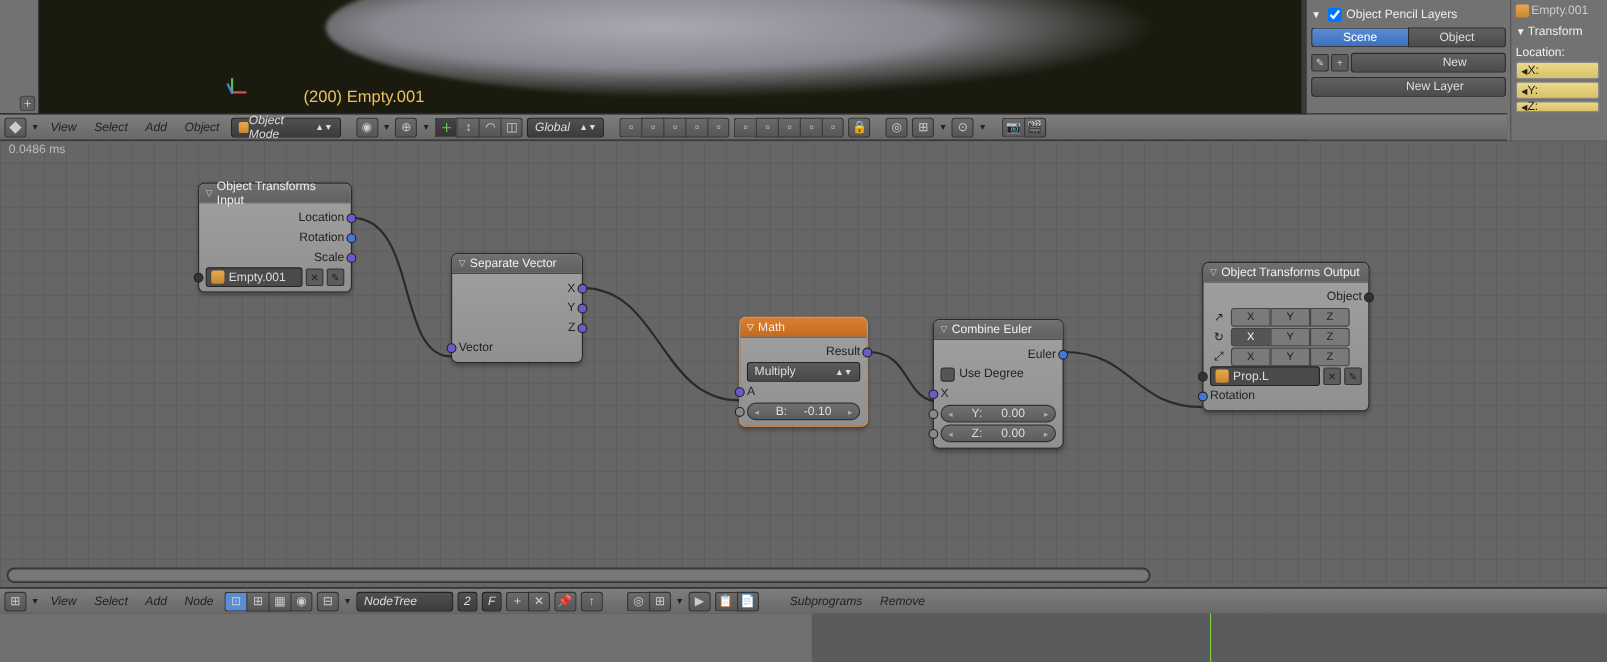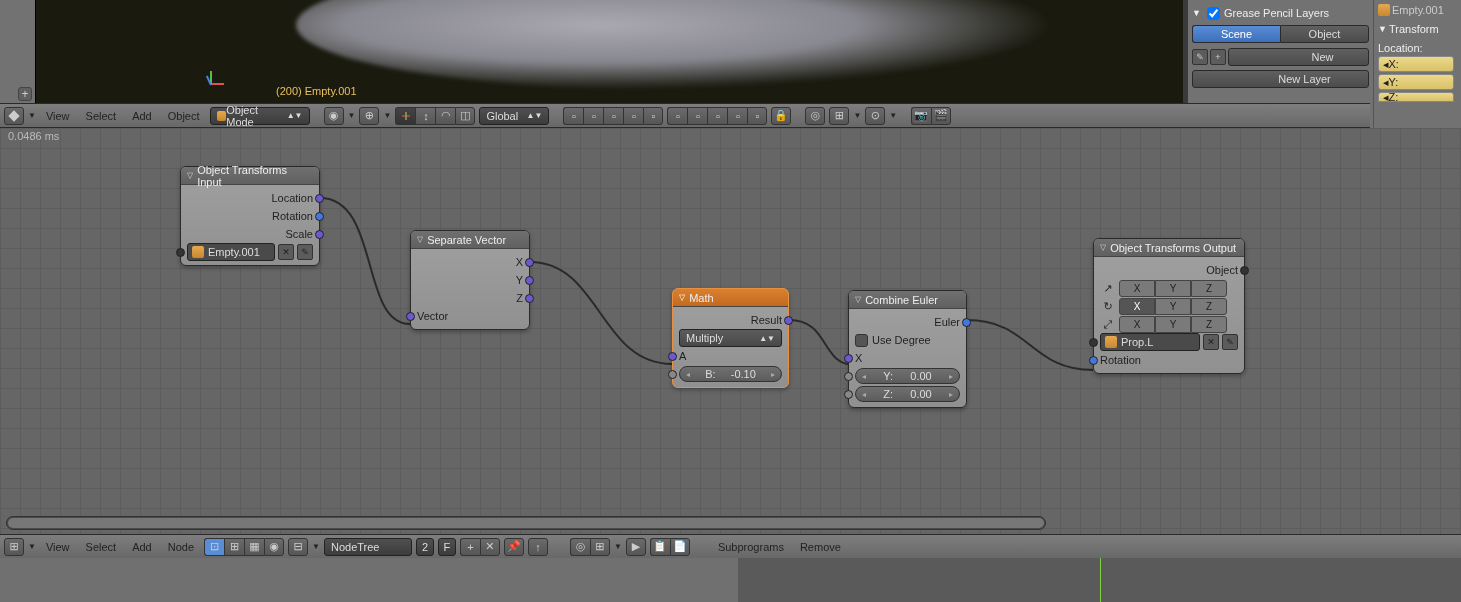--- a/index.html
+++ b/index.html
@@ -1,27 +1,27 @@
 <!DOCTYPE html>
 <html><head>
 <meta charset="utf-8">
 <style>
 * { margin: 0; padding: 0; box-sizing: border-box; font-family: sans-serif; font-size: 11px; }
 body { background: #3a3a3a; color: #ccc; width: 1461px; height: 602px; overflow: hidden; position: relative; }
 .viewport { position: absolute; top: 0; left: 36px; width: 1147px; height: 103px; background: #1a1a0f; overflow: hidden; }
 .viewport-plane { position: absolute; top: -40px; left: 260px; width: 760px; height: 130px; background: radial-gradient(ellipse at 40% 50%, #aaa8b0 0%, #888890 40%, transparent 70%); border-radius: 50%; filter: blur(2px); }
-.viewport-label { position: absolute; bottom: 6px; left: 240px; color: #e8c060; font-size: 11px; }
+.viewport-label { position: absolute; bottom: 6px; left: 240px; color: #e8c060; font-size: 15px; }
 .axis-widget { position: absolute; bottom: 18px; left: 174px; width: 28px; height: 28px; }
 .axis-x { position: absolute; width: 14px; height: 2px; background: #e05050; bottom: 0; left: 0; transform-origin: left; }
 .axis-y { position: absolute; width: 2px; height: 14px; background: #50c050; bottom: 0; left: 0; }
 .axis-z { position: absolute; width: 2px; height: 10px; background: #5080e0; bottom: 0; left: 0; transform: rotate(-25deg); transform-origin: bottom; }
 .sidebar-left { position: absolute; top: 0; left: 0; width: 36px; height: 103px; background: #727272; border-right: 1px solid #000; }
 .sidebar-plus { position: absolute; bottom: 2px; left: 18px; width: 14px; height: 14px; background: #606060; border: 1px solid #444; border-radius: 3px; display: flex; align-items: center; justify-content: center; color: #ccc; font-size: 12px; }
 .toolbar { position: absolute; top: 103px; left: 0; width: 1370px; height: 25px; background: linear-gradient(#7e7e7e, #686868); border-top: 1px solid #2a2a2a; border-bottom: 1px solid #2a2a2a; display: flex; align-items: center; padding: 0 4px; gap: 4px; }
-.tbtn { height: 18px; padding: 0 6px; border-radius: 3px; display: inline-flex; align-items: center; font-size: 11px; color: #eee; cursor: pointer; }
+.tbtn { height: 18px; padding: 0 6px; border-radius: 3px; display: inline-flex; align-items: center; font-size: 11px; color: #eee; cursor: pointer; font-style: italic; }
 .tbtn-menu { color: #222; }
 .tbtn-dark { background: linear-gradient(#505050, #3c3c3c); border: 1px solid #222; color: #ddd; }
 .icon-btn { width: 20px; height: 18px; background: linear-gradient(#6a6a6a, #565656); border: 1px solid #333; border-radius: 3px; display: inline-flex; align-items: center; justify-content: center; cursor: pointer; }
 .icon-group { display: flex; gap: 0; }
 .icon-group .icon-btn { border-radius: 0; border-right: none; }
 .icon-group .icon-btn:first-child { border-radius: 3px 0 0 3px; }
 .icon-group .icon-btn:last-child { border-radius: 0 3px 3px 0; border-right: 1px solid #333; }
 .panel-right { position: absolute; top: 0; right: 88px; width: 185px; height: 128px; background: #727272; padding: 4px; }
 .panel-right2 { position: absolute; top: 0; right: 0; width: 88px; height: 128px; background: #727272; padding: 4px; border-left: 1px solid #555; }
 .panel-header { height: 18px; display: flex; align-items: center; color: #eee; cursor: pointer; }
@@ -86,21 +86,21 @@
       <div class="axis-y"></div>
       <div class="axis-z"></div>
   </div>
   <div class="viewport-label">(200) Empty.001</div>
 </div>
 
 <div class="panel-right">
   <div class="panel-header">
     <span class="tri">▼</span>
     <input type="checkbox" checked="" style="margin: 0px 4px;">
-    <span>Grease Pencil Layers</span>
+    <span>Object Pencil Layers</span>
   </div>
   <div class="tab-row">
     <div class="tab-btn active">Scene</div>
     <div class="tab-btn">Object</div>
   </div>
   <div class="obj-row">
     <div class="small-icon">✎</div>
     <div class="small-icon">+</div>
     <div class="wide-btn" style="flex:1">New</div>
   </div>

